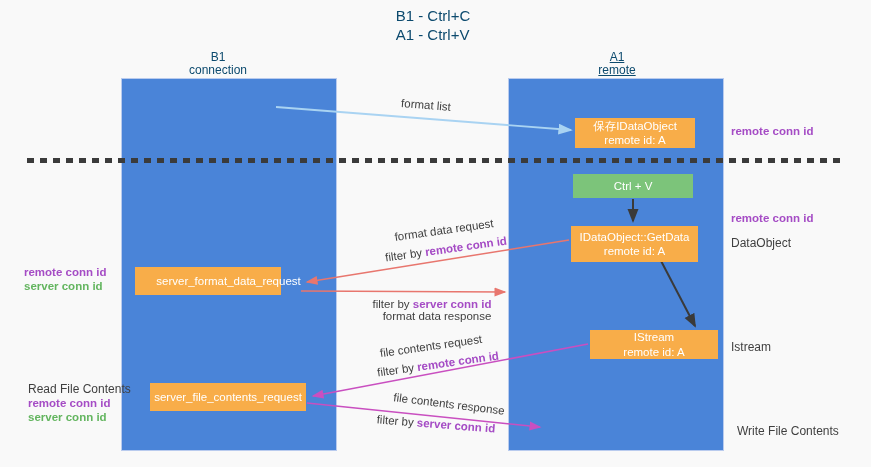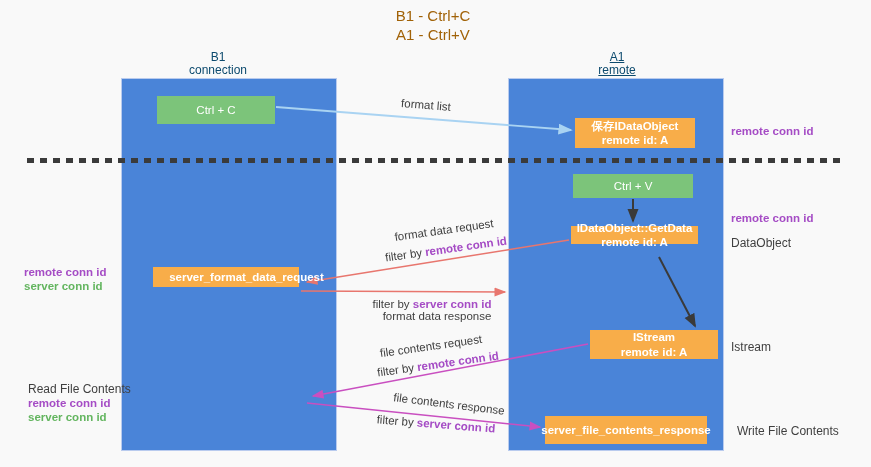--- a/index.html
+++ b/index.html
@@ -4,34 +4,34 @@
 <style>
   html,body{margin:0;padding:0;}
   .stage{
     position:relative;width:871px;height:467px;background:#f9f9f9;
     font-family:"Liberation Sans","DejaVu Sans",sans-serif;overflow:hidden;
     color:var(--text-dark,#3f3f3f);
   }
   .abs{position:absolute;}
   .title{
     left:433px;top:6px;transform:translateX(-50%);
-    text-align:center;font-size:15px;line-height:19px;color:#a16207;white-space:nowrap;
+    text-align:left;font-size:15px;line-height:19px;color:#0c4a6e;white-space:nowrap;
   }
   .col-header{ text-align:center;font-size:12px;line-height:13px;color:#0c4a6e;white-space:nowrap; transform:translateX(-50%);}
   .lifeline{
     background:var(--lifeline-blue,#4a84d8);
     border:1px solid #b9cbee; box-sizing:border-box;
   }
   .node{
     display:flex;flex-direction:column;align-items:center;justify-content:center;
     color:#fff;font-size:11.5px;line-height:1.25;text-align:center;white-space:nowrap;
     box-sizing:border-box;
   }
   .node.green{background:var(--node-green,#7cc47a);}
-  .node.orange{background:var(--node-orange,#f8ad49);font-weight:bold;}
+  .node.orange{background:var(--node-orange,#f8ad49);}
   .dashes{
     left:27px;top:158px;width:818px;height:5px;
     background:repeating-linear-gradient(90deg,#3b3b3b 0 7px,transparent 7px 13px);
   }
   .edge-label{
     font-size:11.5px;color:#3f3f3f;white-space:nowrap;transform:translate(-50%,-50%);
   }
   .edge-label.up{transform:translate(-50%,-50%) rotate(-8deg);}
   .edge-label.dn4{transform:translate(-50%,-50%) rotate(4.5deg);}
   .edge-label.dn7{transform:translate(-50%,-50%) rotate(7deg);}
@@ -90,43 +90,40 @@
     </defs>
     <line class="ln-blue" x1="276" y1="107" x2="571" y2="130" stroke-width="1.8" marker-end="url(#mBlue)"></line>
     <line class="ln-blk" x1="633" y1="199" x2="633" y2="221" stroke-width="2" marker-end="url(#mBlk)"></line>
     <line class="ln-blk" x1="659" y1="257" x2="695" y2="326" stroke-width="2" marker-end="url(#mBlk)"></line>
     <line class="ln-red" x1="569" y1="240" x2="307" y2="282" stroke-width="1.5" marker-end="url(#mRed)"></line>
     <line class="ln-red" x1="301" y1="291" x2="505" y2="292" stroke-width="1.5" marker-end="url(#mRed)"></line>
     <line class="ln-mag" x1="588" y1="344" x2="313" y2="396" stroke-width="1.5" marker-end="url(#mMag)"></line>
     <line class="ln-mag" x1="307" y1="403" x2="540" y2="427" stroke-width="1.5" marker-end="url(#mMag)"></line>
   </svg>
 
-  <div class="abs node green" style="left:157px;top:96px;width:118px;height:28px;">
-    <div>Ctrl + C</div>
-  </div>
   <div class="abs node orange" style="left:575px;top:118px;width:120px;height:30px;">
     <div>保存IDataObject</div>
     <div>remote id: A</div>
   </div>
   <div class="abs node green" style="left:573px;top:174px;width:120px;height:24px;">
     <div>Ctrl + V</div>
   </div>
-  <div class="abs node orange" style="left:571px;top:226px;width:127px;height:18px;">
+  <div class="abs node orange" style="left:571px;top:226px;width:127px;height:36px;">
     <div>IDataObject::GetData</div>
     <div>remote id: A</div>
   </div>
-  <div class="abs node orange" style="left:153px;top:267px;width:146px;height:20px;padding-left:41px;">
+  <div class="abs node orange" style="left:135px;top:267px;width:146px;height:28px;padding-left:41px;">
     <div>server_format_data_request</div>
   </div>
   <div class="abs node orange" style="left:590px;top:330px;width:128px;height:29px;">
     <div>IStream</div>
     <div>remote id: A</div>
   </div>
-  <div class="abs node orange" style="left:545px;top:416px;width:162px;height:28px;">
-    <div>server_file_contents_response</div>
+  <div class="abs node orange" style="left:150px;top:383px;width:156px;height:28px;">
+    <div>server_file_contents_request</div>
   </div>
 
   <div class="abs edge-label dn4" style="left:426px;top:105px;">format list</div>
 
   <div class="abs edge-label up" style="left:444px;top:230px;">format data request</div>
   <div class="abs edge-label up" style="left:446px;top:249px;">
     <span>filter by</span>
     <span class="purple">remote conn id</span>
   </div>
 

